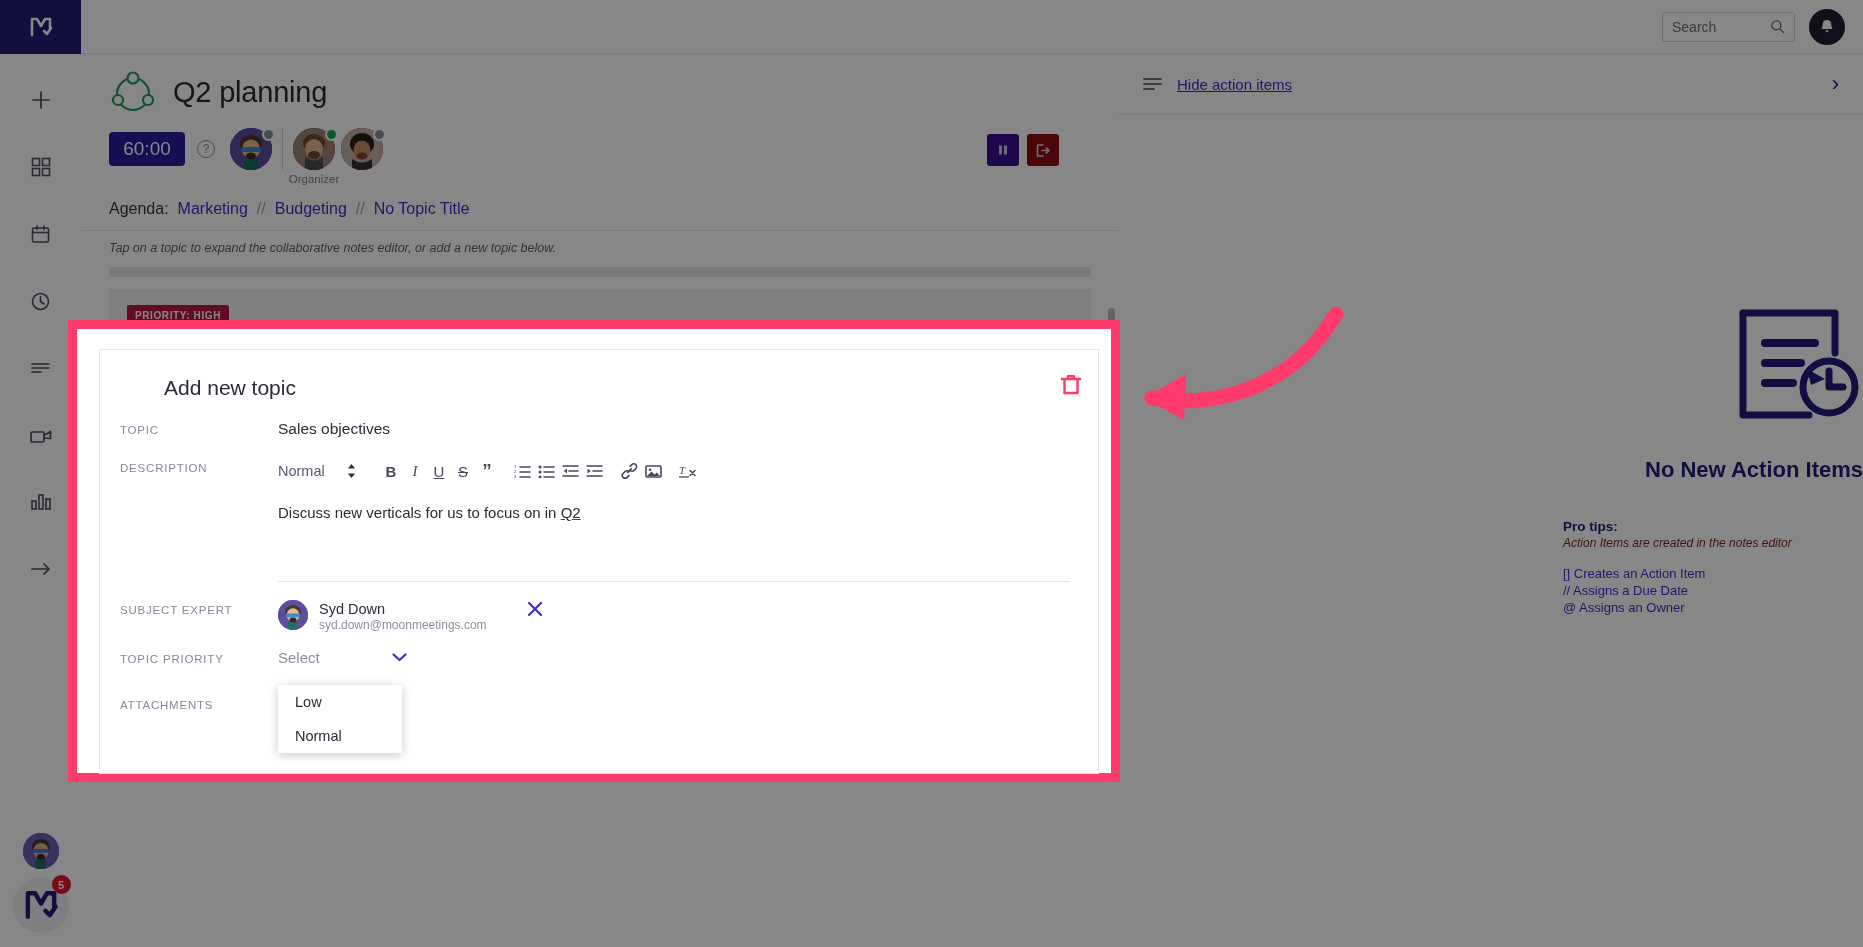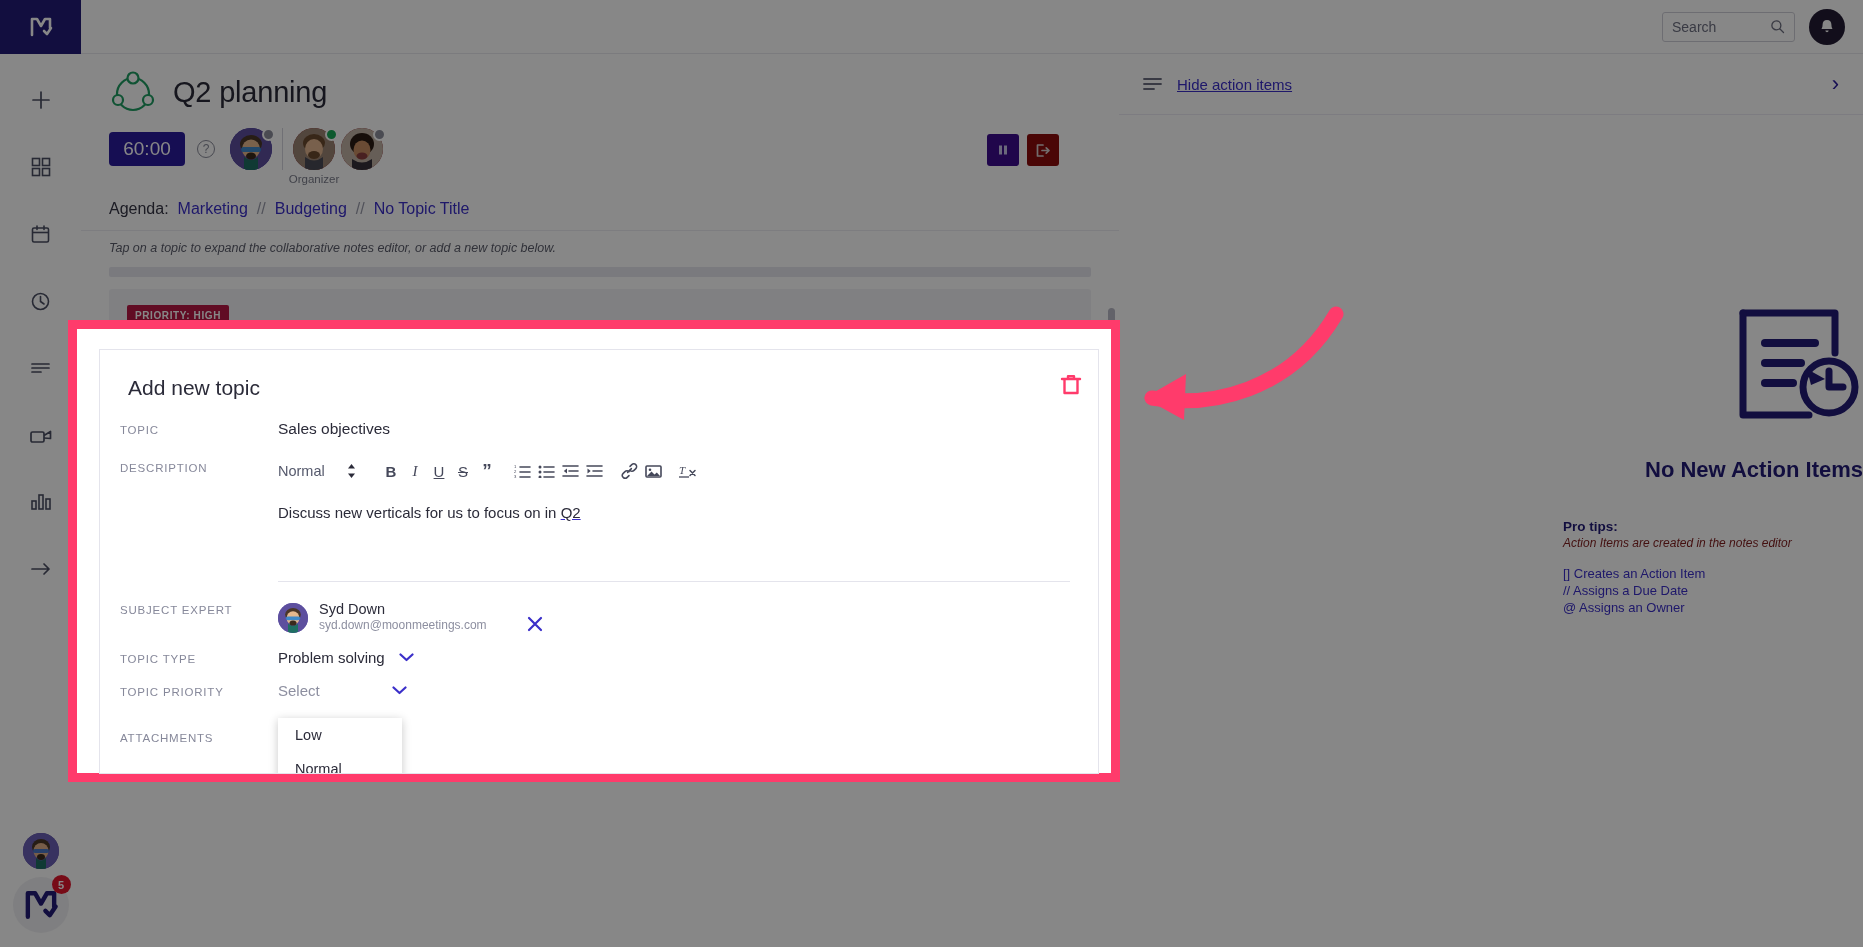--- a/index.html
+++ b/index.html
@@ -183,21 +183,21 @@
     width: 24px; height: 24px; display:flex; align-items:center; justify-content:center;
     color: #45485a; font-size: 15px; cursor: pointer;
   }
   .rte-gap { width: 11px; }
   .rte-body {
     margin-top: 20px; font-size: 15px; color: #2b2b39; height: 78px;
     border-bottom: 1px solid #e4e4ec; padding-bottom: 10px;
   }
   .rte-link { color: #2b2b39; text-decoration: underline; text-decoration-color: #3b2fc9; }
 
-  .expert { display: flex; align-items: flex-end; gap: 11px; }
+  .expert { display: flex; align-items: flex-start; gap: 11px; }
   .expert-av { width: 30px; height: 30px; border-radius: 50%; overflow: hidden; background: #6b5fb5; }
   .expert-name { font-size: 14.5px; color: #2b2b39; line-height: 1.25;}
   .expert-mail { font-size: 12px; color: #8d8fa0; line-height: 1.25;}
   .expert-x { margin-left: 28px; color: #3b2fc9; font-size: 20px; cursor: pointer; font-weight: 300;}
 
   .select-line { display:flex; align-items:center; gap: 14px; }
   .select-val { font-size: 15px; color: #2b2b39; min-width: 100px; }
   .select-val.placeholder { color: #8d8fa0; }
   .caret { color: #3b2fc9; font-size: 13px; cursor: pointer; }
 
@@ -451,21 +451,21 @@
   <div class="dim-veil"></div>
 
   <svg style="position:absolute; left:1140px; top:300px; z-index:62; pointer-events:none;" width="260" height="140" viewBox="0 0 260 140">
     <path d="M12 98 C70 108, 150 92, 196 14" fill="none" stroke="#ff3b6b" stroke-width="15" stroke-linecap="round"></path>
     <path d="M4 98 L46 74 L44 120 Z" fill="#ff3b6b"></path>
   </svg>
 
   <div class="modal-outline">
     <div class="modal">
       <div class="modal-inner">
-        <div style="padding-left:8px;">
+        <div style="padding-left:8px;margin-left:36px;">
           <div class="modal-title">Add new topic</div>
         </div>
         <div class="trash">
           <svg width="22" height="24" viewBox="0 0 22 24">
             <path d="M2 6 H20" stroke="#ff3b6b" stroke-width="2.4" stroke-linecap="round"></path>
             <path d="M8 6 V3.2 H14 V6" fill="none" stroke="#ff3b6b" stroke-width="2.4" stroke-linejoin="round"></path>
             <path d="M4.5 6 L4.5 20 H17.5 L17.5 6" fill="none" stroke="#ff3b6b" stroke-width="2.4" stroke-linejoin="round"></path>
           </svg>
         </div>
 
@@ -572,33 +572,20 @@
               </div>
               <div class="expert-x">
                 <svg width="18" height="18" viewBox="0 0 18 18">
                   <path d="M3 3 L15 15 M15 3 L3 15" stroke="#3b2fc9" stroke-width="2.2" stroke-linecap="round"></path>
                 </svg>
               </div>
             </div>
           </div>
         </div>
 
-        <div class="frow" style="margin-top:16px">
-          <div class="flabel">TOPIC TYPE</div>
-          <div class="fval">
-            <div class="select-line">
-              <span class="select-val">Problem solving</span>
-              <span class="caret">
-                <svg width="15" height="9" viewBox="0 0 15 9">
-                    <path d="M1.5 1.5 L7.5 7 L13.5 1.5" fill="none" stroke="#3b2fc9" stroke-width="2.2" stroke-linecap="round" stroke-linejoin="round"></path>
-                  </svg>
-              </span>
-            </div>
-          </div>
-        </div>
 
         <div class="frow" style="margin-top:16px">
           <div class="flabel">TOPIC PRIORITY</div>
           <div class="fval">
             <div class="select-line">
               <span class="select-val placeholder">Select</span>
               <span class="caret">
                 <svg width="15" height="9" viewBox="0 0 15 9">
                     <path d="M1.5 1.5 L7.5 7 L13.5 1.5" fill="none" stroke="#3b2fc9" stroke-width="2.2" stroke-linecap="round" stroke-linejoin="round"></path>
                   </svg>

